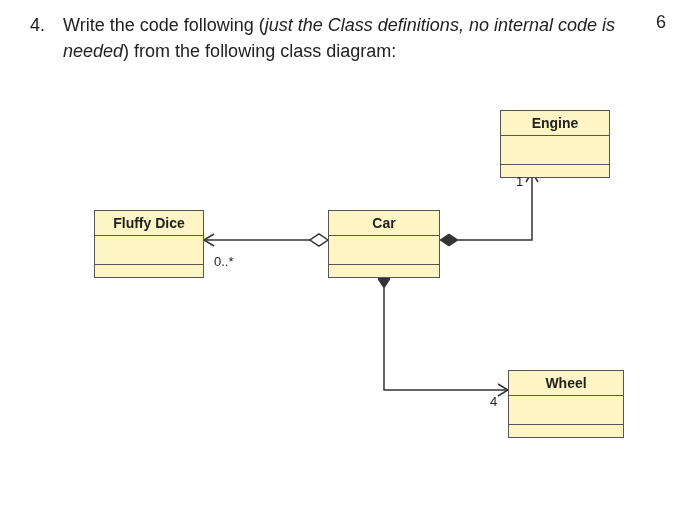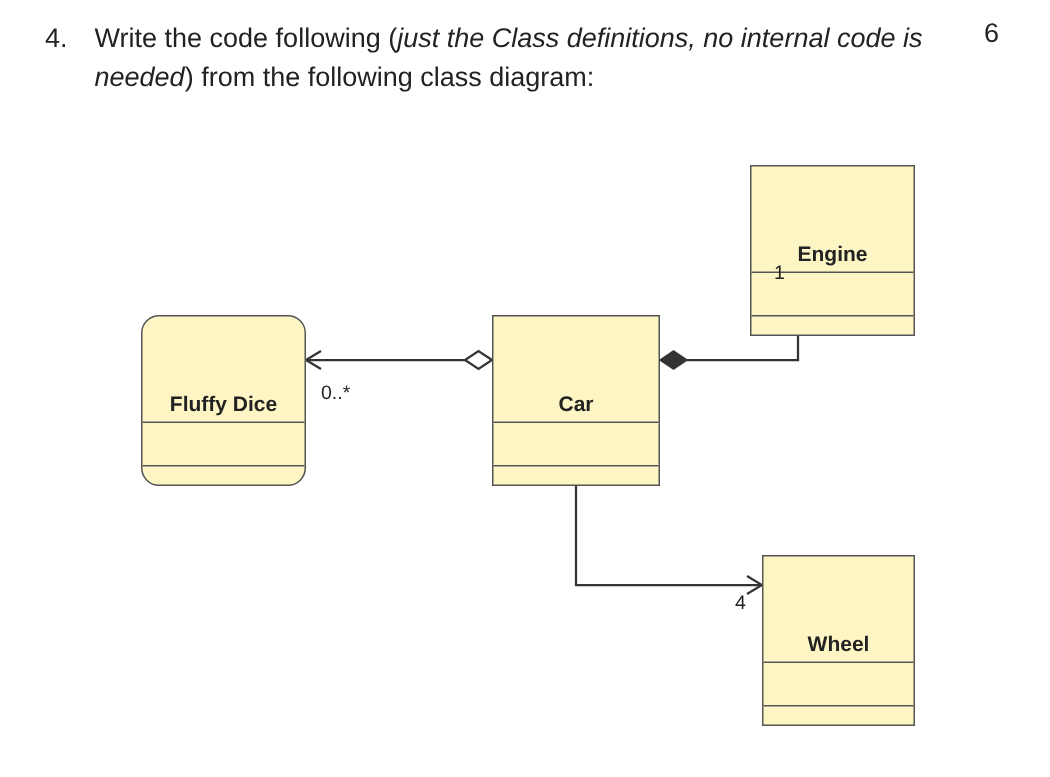--- a/index.html
+++ b/index.html
@@ -53,21 +53,20 @@
     border: 1px solid #555;
     box-sizing: border-box;
   }
   .uml-class .name {
     text-align: center;
     font-weight: bold;
     font-size: 14px;
     padding: 4px 6px;
     border-bottom: 1px solid #555;
     white-space: nowrap;
-    margin-top: 46px;
   }
   .uml-class .compartment {
     height: 28px;
     border-bottom: 1px solid #555;
   }
   .uml-class .compartment:last-child {
     border-bottom: none;
     height: 12px;
   }
 
@@ -125,33 +124,33 @@
       <polyline points="498,294 508,300 498,306" fill="none" stroke="#333" stroke-width="1.5"></polyline>
     </g>
   </svg>
 
   <div class="uml-class" style="left:500px; top:20px; width:110px;">
     <div class="name">Engine</div>
     <div class="compartment"></div>
     <div class="compartment"></div>
   </div>
 
-  <div class="uml-class" style="left:94px; top:120px; width:110px;border-radius:12px;">
+  <div class="uml-class" style="left:94px; top:120px; width:110px;">
     <div class="name">Fluffy Dice</div>
     <div class="compartment"></div>
     <div class="compartment"></div>
   </div>
 
   <div class="uml-class" style="left:328px; top:120px; width:112px;">
     <div class="name">Car</div>
     <div class="compartment"></div>
     <div class="compartment"></div>
   </div>
 
-  <div class="uml-class" style="left:508px; top:280px; width:102px;">
+  <div class="uml-class" style="left:508px; top:280px; width:116px;">
     <div class="name">Wheel</div>
     <div class="compartment"></div>
     <div class="compartment"></div>
   </div>
 
   <div class="mult-label" style="left:214px; top:164px;">0..*</div>
   <div class="mult-label" style="left:516px; top:84px;">1</div>
   <div class="mult-label" style="left:490px; top:304px;">4</div>
 
 </div>

